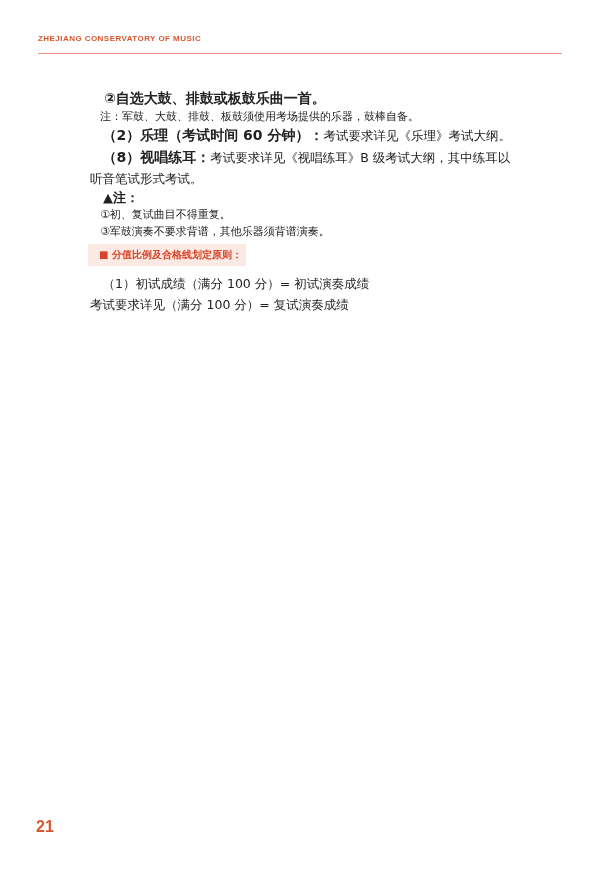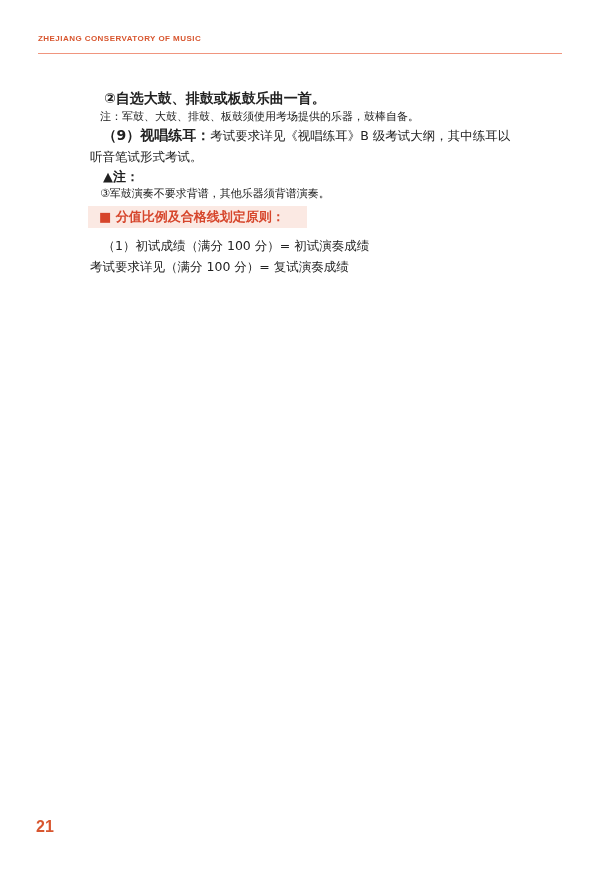--- a/index.html
+++ b/index.html
@@ -45,22 +45,22 @@
   }
   .note-heading {
     font-size: 13px; line-height: 18px; font-weight: bold;
     text-indent: 1em;
   }
   .section-bar-wrap { margin: 4px 0 8px -2px; line-height: 0; }
   .section-bar {
     display: inline-block;
     background: var(--highlight-bg);
     color: var(--highlight-text);
-    font-size: 13px; font-weight: bold; line-height: 14px;
-    padding: 4px 22px 4px 11px;
+    font-size: 10px; font-weight: bold; line-height: 14px;
+    padding: 4px 4px 4px 11px;
   }
 
   .page-number {
     position: absolute; left: 36px; top: 818px;
     font-family: "Liberation Sans", sans-serif;
     font-size: 16px; font-weight: bold;
     color: var(--brand);
   }
 </style>
 </head>
@@ -70,25 +70,27 @@
 
   <div class="brand-title">ZHEJIANG CONSERVATORY OF MUSIC</div>
   <div class="header-rule"></div>
 
   <main class="content">
 
     <p class="b big ind">②自选大鼓、排鼓或板鼓乐曲一首。</p>
 
     <p class="note">注：军鼓、大鼓、排鼓、板鼓须使用考场提供的乐器，鼓棒自备。</p>
 
+    <p class="ind"><span class="b big">（2）乐理（考试时间 60 分钟）：</span><span>考试要求详见《乐理》考试大纲。</span></p>
 
-    <p class="ind"><span class="b big">（9）视唱练耳：</span><span>考试要求详见《视唱练耳》B 级考试大纲，其中练耳以听音笔试形式考试。</span></p>
+    <p class="ind"><span class="b big">（8）视唱练耳：</span><span>考试要求详见《视唱练耳》B 级考试大纲，其中练耳以听音笔试形式考试。</span></p>
 
     <p class="note-heading">▲注：</p>
 
+    <p class="note">①初、复试曲目不得重复。</p>
     <p class="note">③军鼓演奏不要求背谱，其他乐器须背谱演奏。</p>
 
     <div class="section-bar-wrap">
       <span class="section-bar">■ 分值比例及合格线划定原则：</span>
     </div>
 
     <p class="ind">（1）初试成绩（满分 100 分）= 初试演奏成绩</p>
 
     <p>考试要求详见（满分 100 分）= 复试演奏成绩</p>
 

